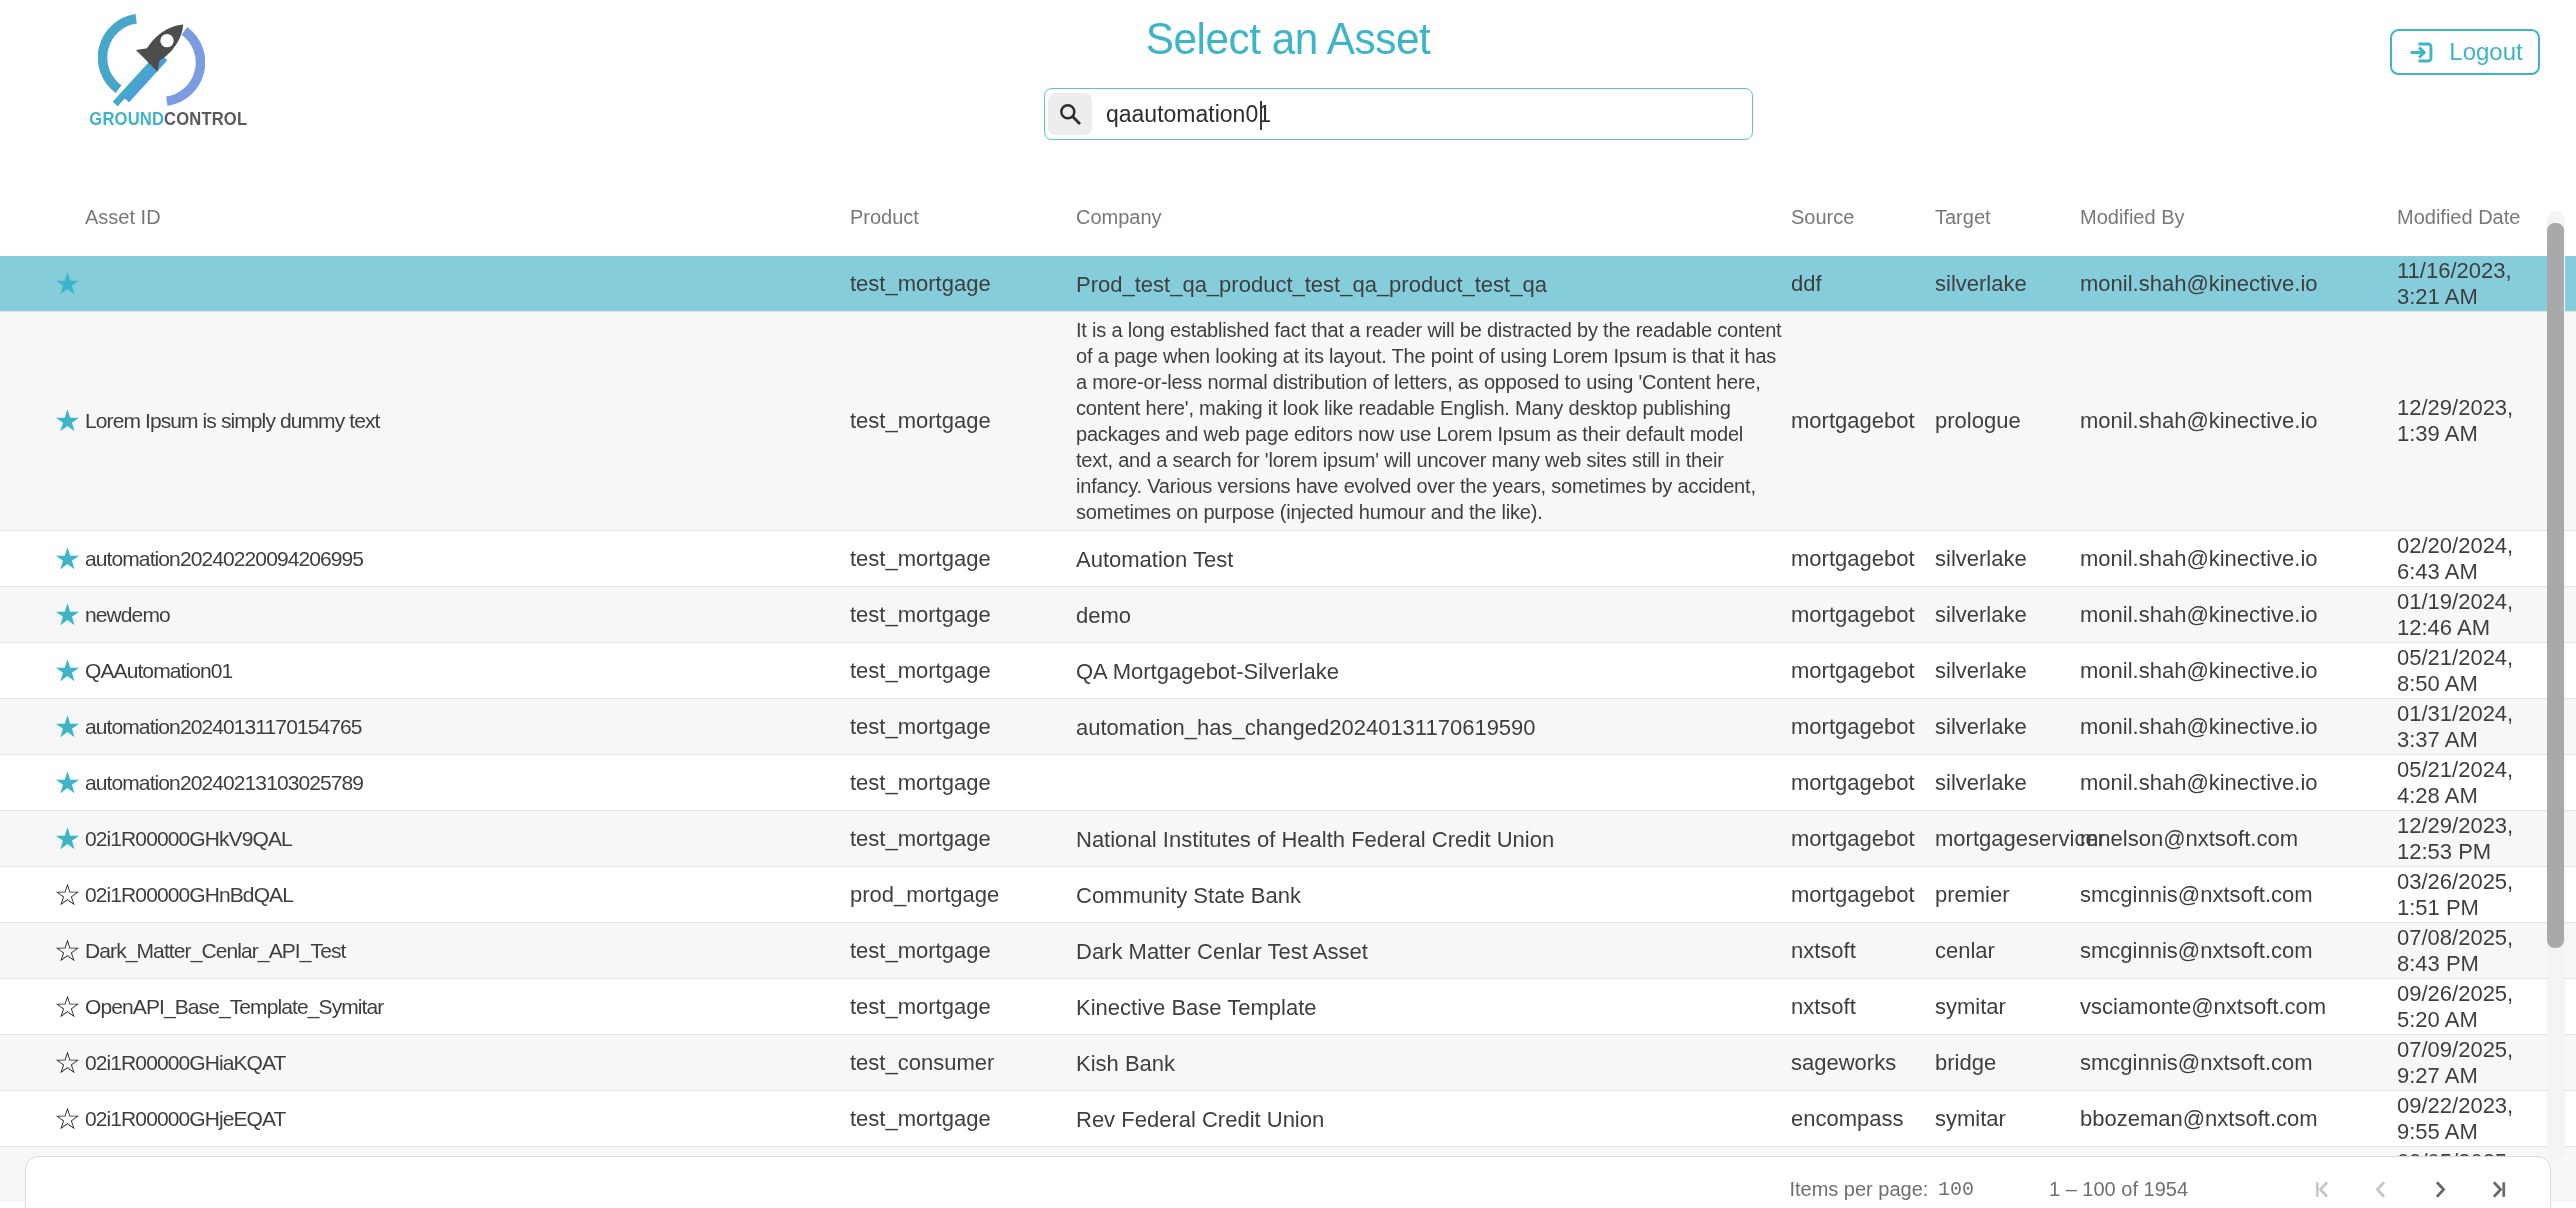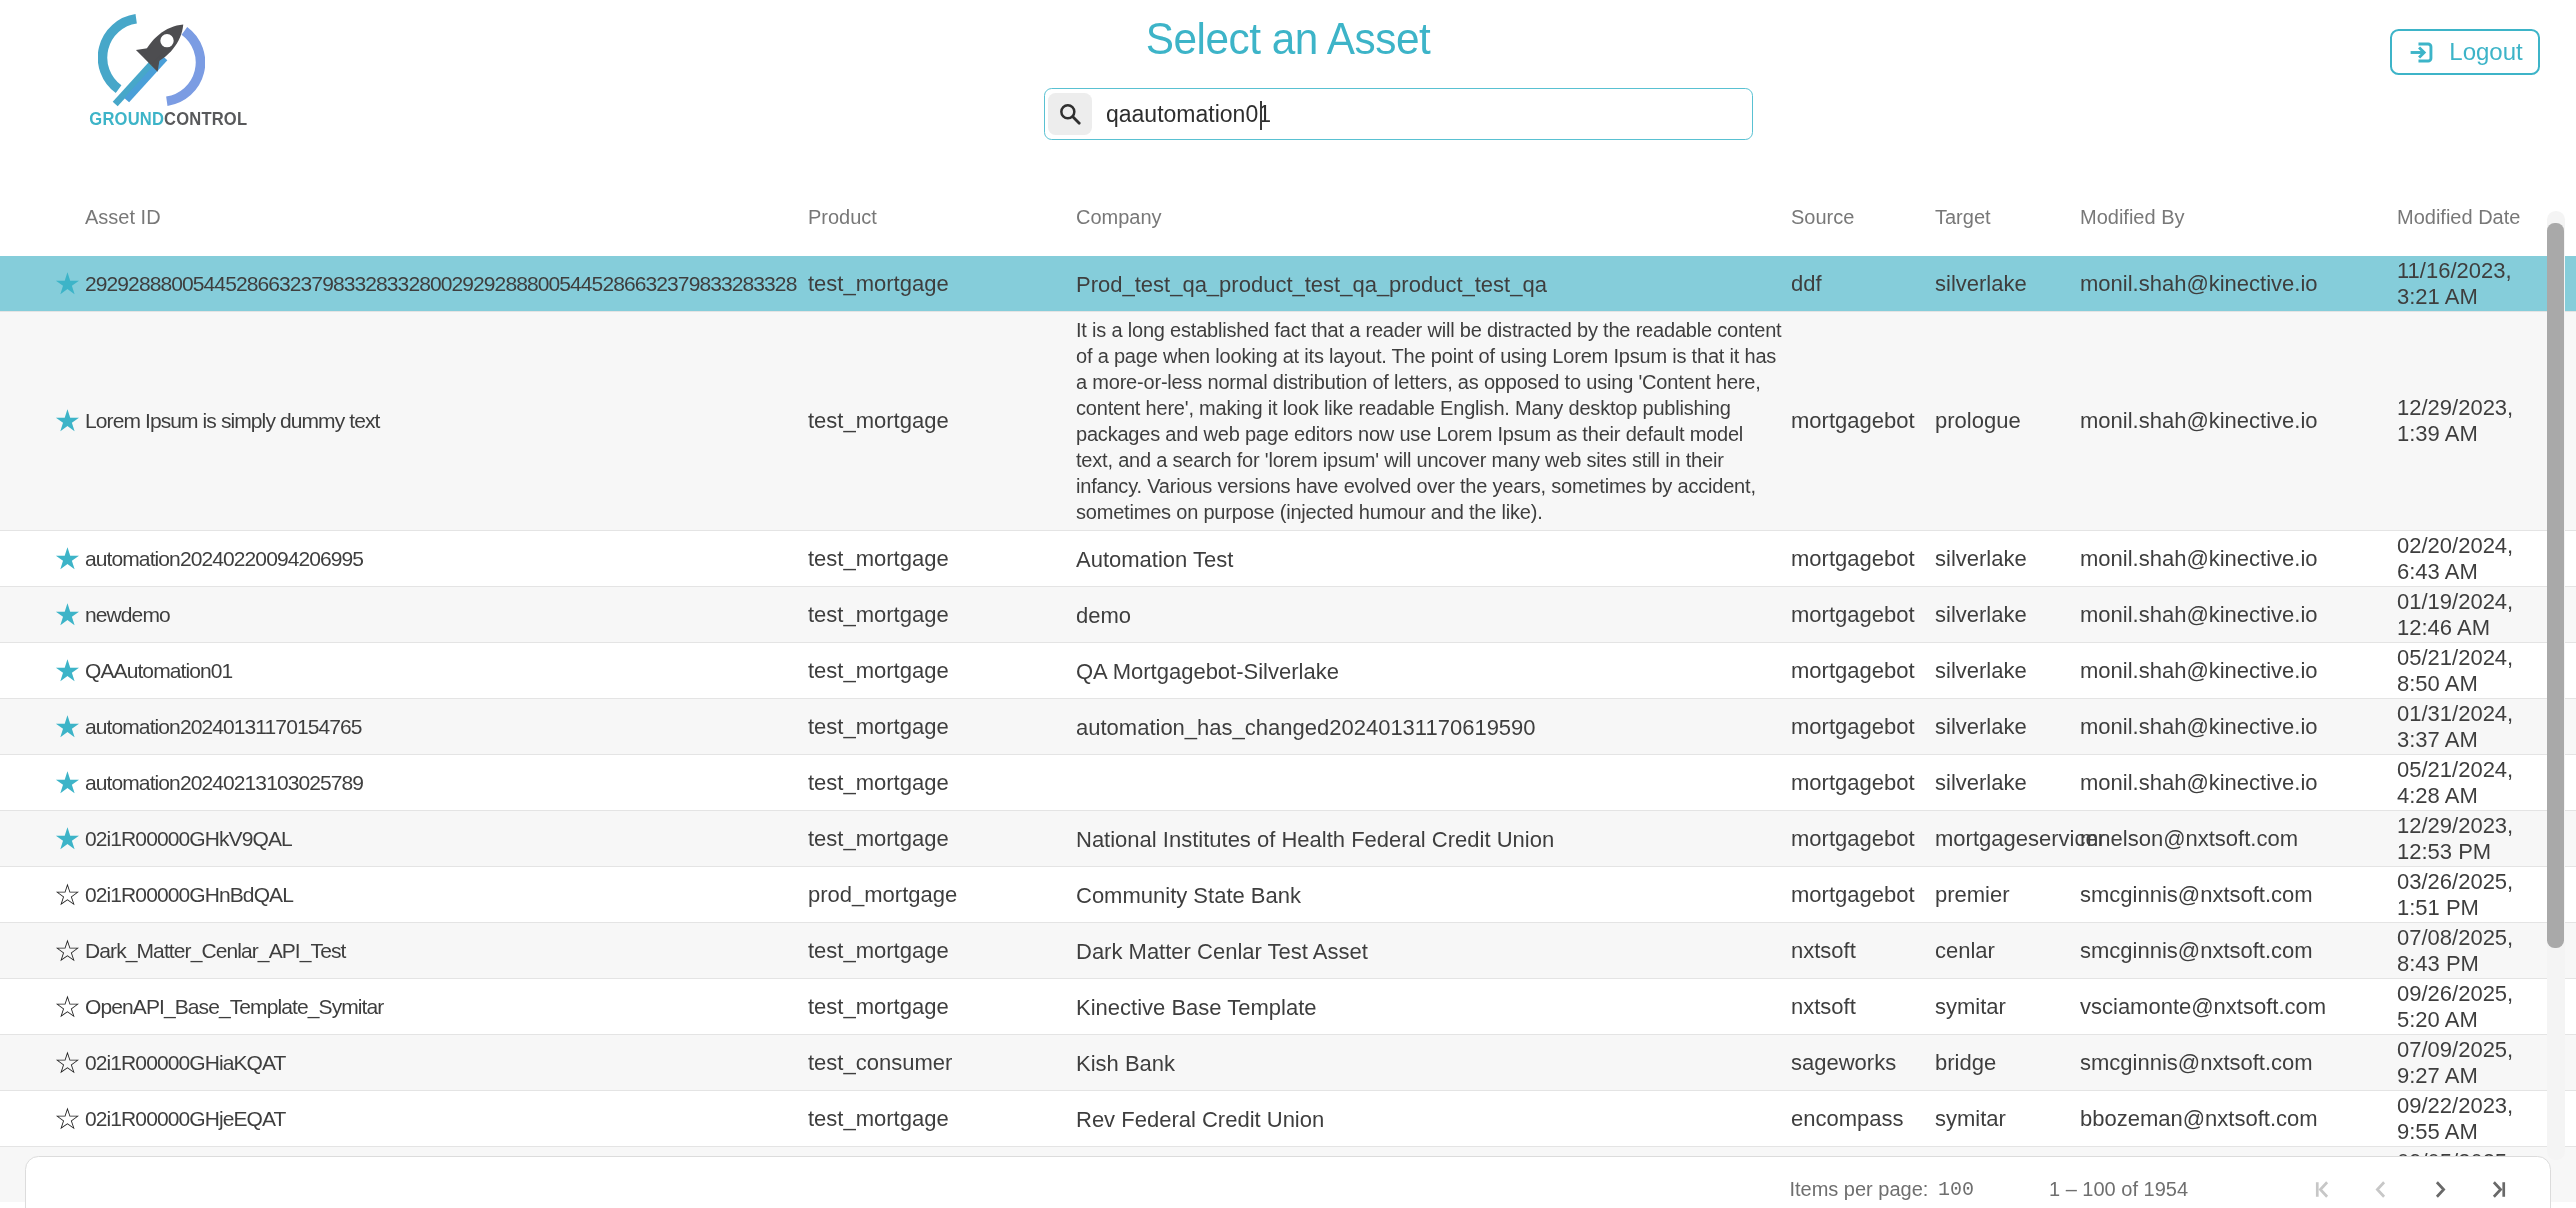--- a/index.html
+++ b/index.html
@@ -36,21 +36,21 @@
                 font-size:20px;color:#787878;white-space:nowrap;}
   .tbody{position:absolute;left:0;top:256px;width:2576px;}
   .row{position:relative;height:55px;overflow:hidden;background:#fff;}
   .row + .row{border-top:1px solid #e4e4e4;}
   .row.stripe{background:#f7f7f7;}
   .row.selected{background:var(--selected);}
   .row.tall{height:218px;}
   .cell{position:absolute;top:50%;transform:translateY(-50%);font-size:22px;white-space:nowrap;}
   .col-star{left:54px;}
   .col-asset_id{left:85px;}
-  .col-product{left:808px;}
+  .col-product{left:850px;}
   .col-company{left:1076px;}
   .col-source{left:1791px;}
   .col-target{left:1935px;}
   .col-modified_by{left:2080px;}
   .col-modified_date{left:2397px;}
   .cell.col-asset_id{font-size:21px;letter-spacing:-0.9px;}
   .cell.col-company{width:709px;white-space:normal;line-height:27px;}
   .row.tall .cell.col-company{font-size:20px;line-height:26px;letter-spacing:-0.2px;}
   .cell.col-modified_date{width:144px;white-space:normal;line-height:26px;}
   .star{font-size:30px;line-height:30px;cursor:pointer;}
@@ -123,21 +123,20 @@
     <span class="hcell col-product">Product</span>
     <span class="hcell col-company">Company</span>
     <span class="hcell col-source">Source</span>
     <span class="hcell col-target">Target</span>
     <span class="hcell col-modified_by">Modified By</span>
     <span class="hcell col-modified_date">Modified Date</span>
   </div>
 <div class="tbody">
     <div class="row selected">
       <span class="cell col-star star filled">★</span>
-      <span class="cell col-asset_id">292928880054452866323798332833280029292888005445286632379833283328</span>
       <span class="cell col-product">test_mortgage</span>
       <span class="cell col-company">Prod_test_qa_product_test_qa_product_test_qa</span>
       <span class="cell col-source">ddf</span>
       <span class="cell col-target">silverlake</span>
       <span class="cell col-modified_by">monil.shah@kinective.io</span>
       <span class="cell col-modified_date">11/16/2023, 3:21 AM</span>
     </div>
     <div class="row stripe tall">
       <span class="cell col-star star filled">★</span>
       <span class="cell col-asset_id">Lorem Ipsum is simply dummy text</span>

